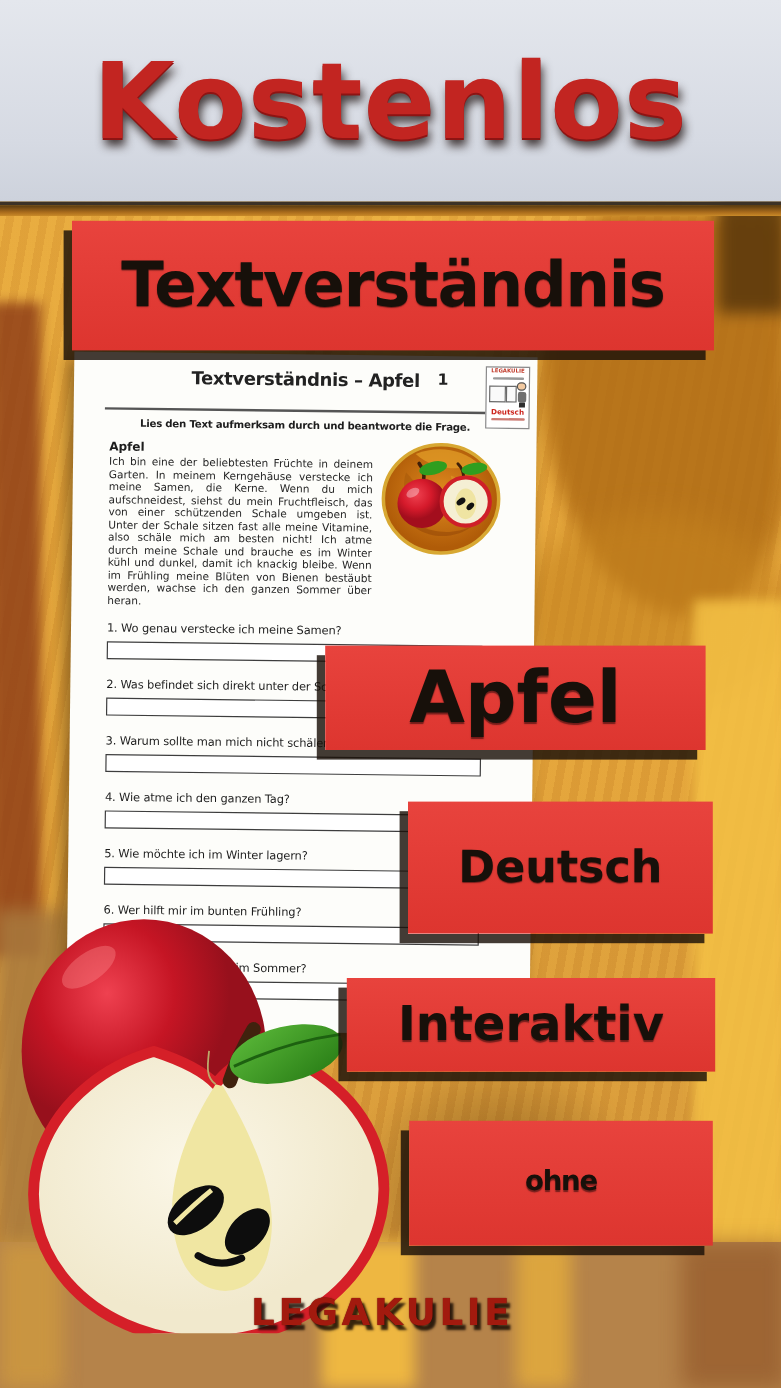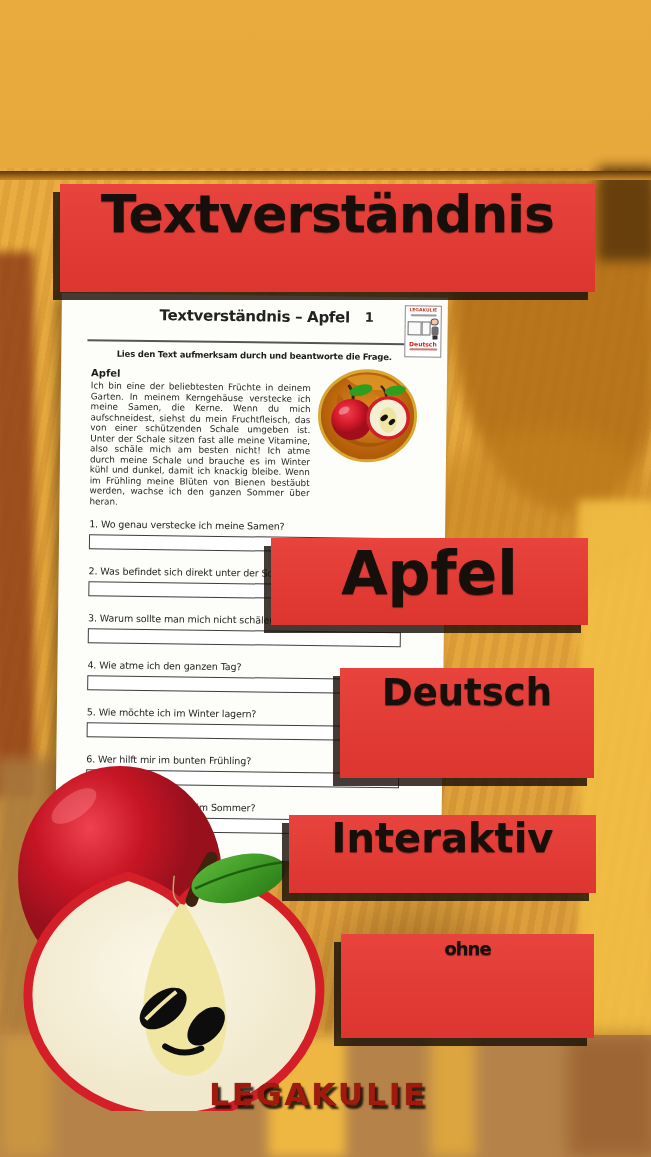--- a/index.html
+++ b/index.html
@@ -33,29 +33,29 @@
   .kostenlos{position:absolute;left:0;top:0;width:651px;height:168px;z-index:8;
     background:linear-gradient(180deg,#e4e7ed 0%,#d6dae3 70%,#cdd2dc 100%);
     border-bottom:3px solid #3c3226;display:flex;align-items:center;justify-content:center;}
   .kostenlos-text{font-size:88px;font-weight:bold;color:#c22521;letter-spacing:1px;
     text-shadow:0 2px 0 #8e1413,2px 7px 8px rgba(32,20,18,.8);}
   .top-divider{position:absolute;left:0;top:171px;width:651px;height:9px;z-index:8;
     background:linear-gradient(180deg,#56390f,#a96b1c 65%,#c98a28);}
 
   
   .red-banner{position:absolute;z-index:7;background:linear-gradient(180deg,#e8433d,#dd352f);
-    display:flex;flex-direction:column;align-items:center;
+    display:flex;flex-direction:column;align-items:center;justify-content:center;
     color:#17100a;font-weight:bold;text-align:center;
     box-shadow:-7px 8px 0 rgba(26,16,8,.82);}
   .red-banner span{text-shadow:0 1px 1px rgba(0,0,0,.5);}
   .banner-title{left:60px;top:184px;width:535px;height:108px;font-size:52px;letter-spacing:-1px;}
   .badge-apfel{left:271px;top:538px;width:317px;height:87px;font-size:60px;}
   .badge-level{left:340px;top:668px;width:254px;height:110px;font-size:37px;line-height:1.35;}
   .badge-interaktiv{left:289px;top:815px;width:307px;height:78px;font-size:40px;}
-  .badge-mail{left:341px;top:934px;width:253px;height:104px;font-size:18px;line-height:1.65;letter-spacing:-1px;}
+  .badge-mail{left:341px;top:934px;width:253px;height:104px;font-size:23px;line-height:1.65;letter-spacing:-1px;}
 
   
   .sheet{position:absolute;left:62px;top:293px;width:386px;height:565px;z-index:5;
     background:#fdfdfa;transform:rotate(.7deg);transform-origin:top left;
     box-shadow:-5px 6px 12px rgba(72,45,12,.5);overflow:hidden;box-sizing:border-box;padding-top:12px;}
   .sheet-head{position:relative;height:34px;}
   .ws-title{margin:0;text-align:center;font-size:15px;font-weight:bold;color:#222;letter-spacing:-.3px;}
   .ws-num{position:absolute;right:74px;top:1px;font-size:13px;font-weight:bold;color:#222;}
   .ws-rule{border-top:2px solid #555;margin:0 42px 0 26px;}
   .ws-instruction{margin:7px 14px 0;text-align:center;font-size:8.5px;font-weight:bold;color:#1d1d1d;letter-spacing:-.2px;}
@@ -107,20 +107,23 @@
   <div class="paint p-dark-tr"></div>
   <div class="paint p-gold-right"></div>
   <div class="paint p-tan-left"></div>
   <div class="paint p-apple-shadow"></div>
   <div class="paint p-tan-bottom"></div>
   <div class="paint p-gb1"></div>
   <div class="paint p-gb2"></div>
   <div class="paint p-gb3"></div>
   <div class="paint p-db1"></div>
 
+  <header class="kostenlos">
+    <span class="kostenlos-text">Kostenlos</span>
+  </header>
   <div class="top-divider"></div>
 
   <div class="red-banner banner-title">
     <span>Textverständnis</span>
   </div>
 
   <section class="sheet">
     <div class="sheet-head">
       <h1 class="ws-title">Textverständnis – Apfel</h1>
       <span class="ws-num">1</span>

